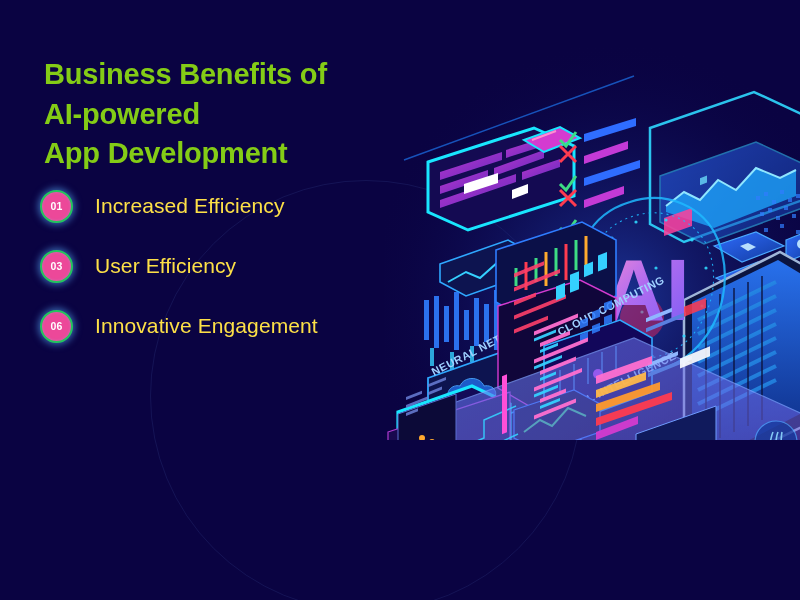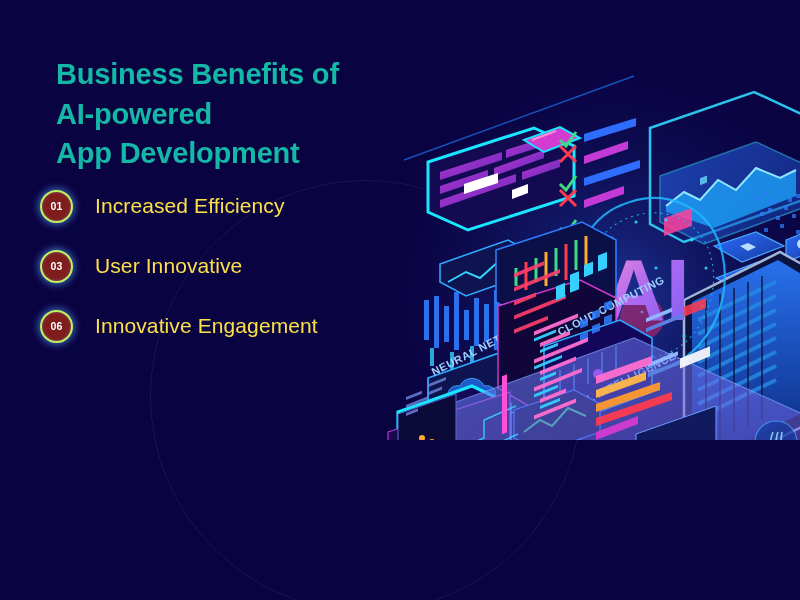--- a/index.html
+++ b/index.html
@@ -13,24 +13,24 @@
     height: 600px;
     overflow: hidden;
     background: #0a0342;
     font-family: "Liberation Sans", sans-serif;
     -webkit-font-smoothing: antialiased;
   }
 
   
   #title {
     position: absolute;
-    left: 56px;
+    left: 44px;
     top: 36px;
     width: 310px;
-    color: #14b8a6;
+    color: #84cc16;
     font-size: 29px;
     font-weight: bold;
     line-height: 1.36;
     letter-spacing: -0.2px;
     white-space: pre-line;
   }
 
   #benefit-list {
     position: absolute;
     left: 40px;
@@ -42,22 +42,22 @@
     height: 60px;
     display: flex;
     align-items: center;
   }
   .badge {
     position: relative;
     flex: 0 0 auto;
     width: 29px;
     height: 29px;
     border-radius: 50%;
-    background: #7f1d1d;
-    border: 2px solid #bef264;
+    background: #ec4899;
+    border: 2px solid #22c55e;
     box-shadow: 0 0 7px 2px rgba(90,175,255,0.55),
                 inset 0 0 3px rgba(130,200,255,0.35);
     display: flex;
     align-items: center;
     justify-content: center;
     color: #ffffff;
     font-size: 10.5px;
     font-weight: bold;
     letter-spacing: 0.2px;
   }
@@ -107,21 +107,21 @@
 
     <div class="benefit-item">
       <span class="badge">01</span>
       <span class="benefit-label">Increased Efficiency</span>
     </div>
 
 
 
     <div class="benefit-item">
       <span class="badge">03</span>
-      <span class="benefit-label">User Innovative</span>
+      <span class="benefit-label">User Efficiency</span>
     </div>
 
 
     <div class="benefit-item">
       <span class="badge">06</span>
       <span class="benefit-label">Innovative Engagement</span>
     </div>
 
   </div>
 

